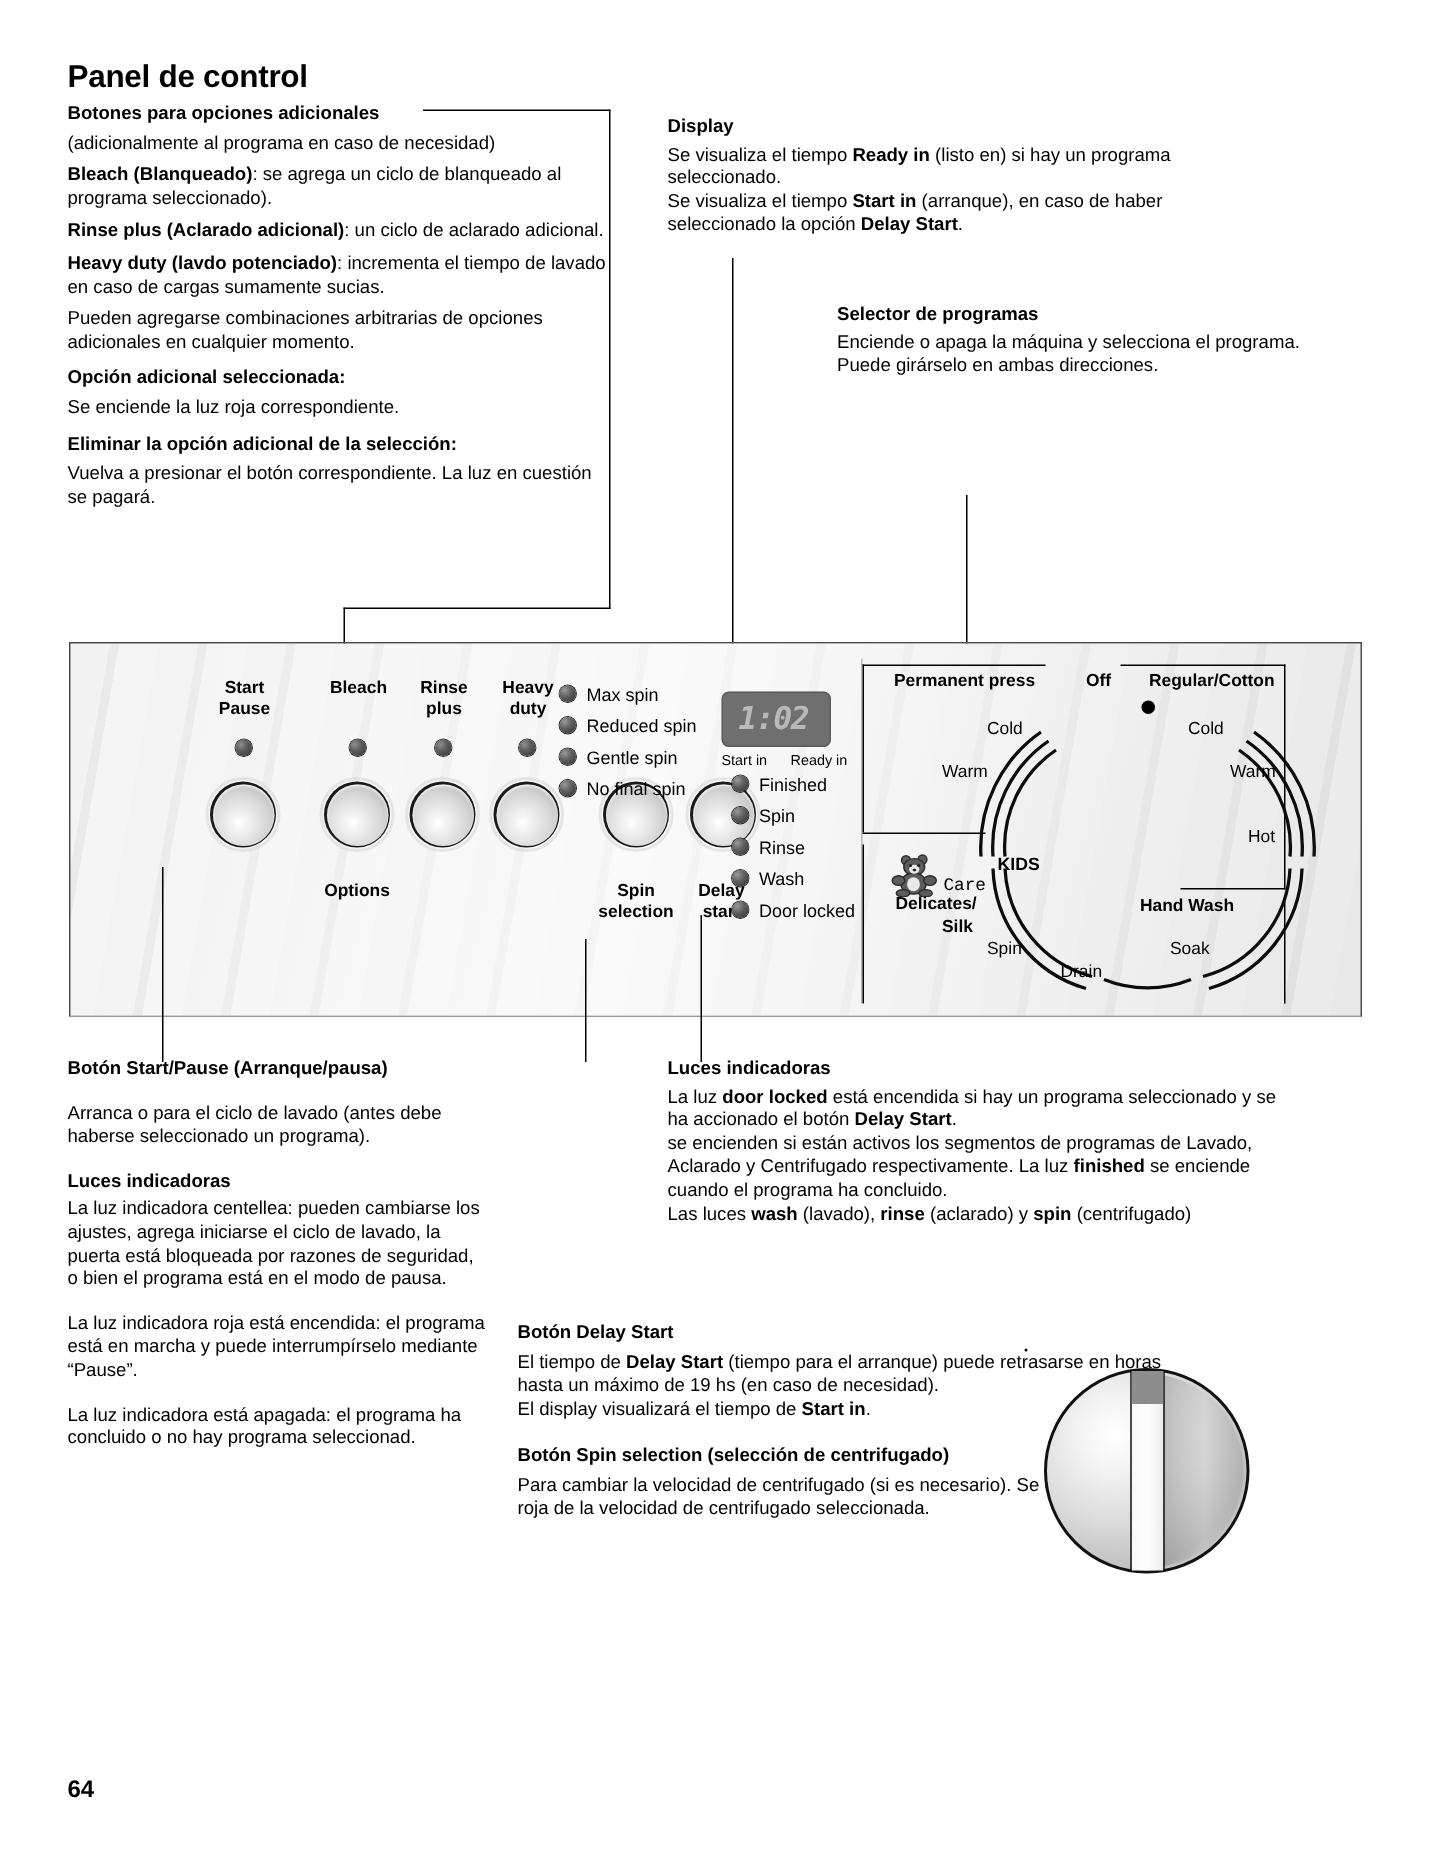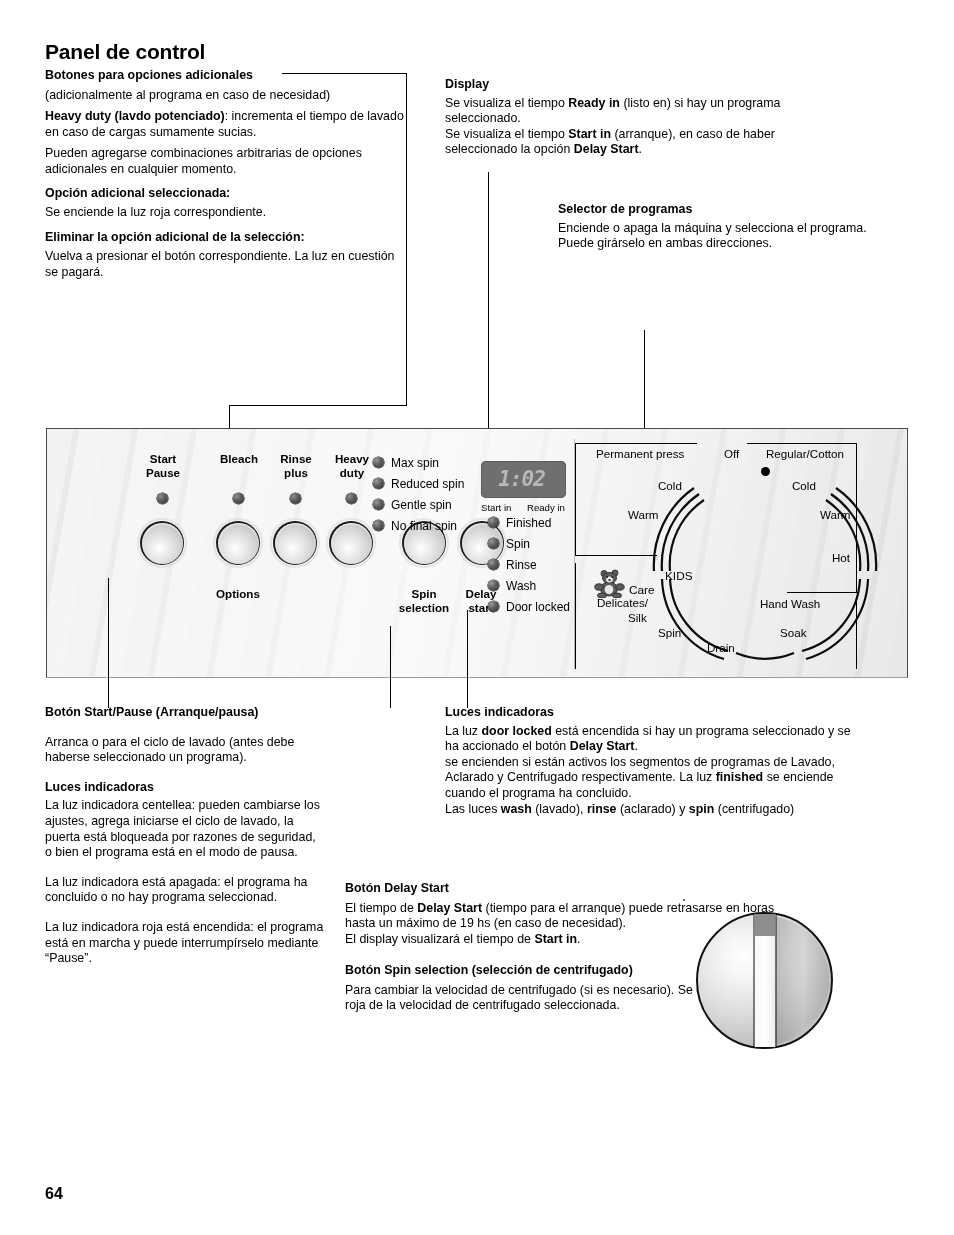--- a/index.html
+++ b/index.html
@@ -76,21 +76,21 @@
   .optrow { position:absolute; font-size:12px; z-index:3; white-space:nowrap;}
   .optrow .dot{
     display:inline-block; width:11px; height:11px; border-radius:50%;
     background: radial-gradient(circle at 32% 28%, #9a9a9a 0%, #5f5f5f 42%, #2d2d2d 100%);
     box-shadow:0 0 0 .6px #1f1f1f;
     vertical-align:-1px; margin-right:7px;
   }
 
   
   #lcd {
-    position:absolute; left:481px; top:461px; width:85px; height:37px;
+    position:absolute; left:481px; top:461px; width:73px; height:37px;
     background:#6f6f6f; border-radius:5px; z-index:4;
     box-shadow: inset 0 0 0 1px #5c5c5c;
   }
   #lcd .val{
     position:absolute; left:0; right:4px; top:6px; text-align:center;
     font-family:"DejaVu Sans Mono", monospace;
     font-size:21px; font-weight:bold; font-style:italic;
     color:#b8b8b8; letter-spacing:-1px;
   }
   .lcdcap { position:absolute; font-size:9.6px; z-index:4; }
@@ -114,40 +114,42 @@
     background:linear-gradient(90deg,#f8f8f8,#ffffff 50%,#ececec);
     border-left:1.6px solid #111; border-right:1.6px solid #111;
   }
   #dial .pointer::before{
     content:""; position:absolute; left:0; right:0; top:0; height:22px;
     background:#8d8d8d;
   }
   .arc{ position:absolute; border:1.4px solid #0c0c0c; border-radius:50%; z-index:2;}
 
   .dlabel{ position:absolute; font-size:11.6px; z-index:4; white-space:nowrap;}
-  .dlabel.bold{ font-weight:normal;padding-left:16px; }
+  .dlabel.bold{ font-weight:bold;padding-left:16px; }
   .bracket{ position:absolute; border-color:#000; z-index:2; }
 
   .offdot{
     position:absolute; width:9px; height:9px; border-radius:50%; background:#000; z-index:4;
   }
 
   
   .bear { position:absolute; z-index:4; }
 
   .pagenum{ position:absolute; left:45px; top:1185px; font-size:16px; font-weight:bold;}
 </style>
 </head>
 <body>
 
 <h1 class="title">Panel de control</h1>
 
 <div class="txtblock" style="left:45px; top:68px; width:365px;">
   <p class="hd">Botones para opciones adicionales</p>
   <p style="margin-top:4px;">(adicionalmente al programa en caso de necesidad)</p>
+  <p style="margin-top:6px;"><b>Bleach (Blanqueado)</b><span>: se agrega un ciclo de blanqueado al programa seleccionado).</span></p>
+  <p style="margin-top:6px;"><b>Rinse plus (Aclarado adicional)</b><span>: un ciclo de aclarado adicional.</span></p>
   <p style="margin-top:6px;"><b>Heavy duty (lavdo potenciado)</b><span>: incrementa el tiempo de lavado en caso de cargas sumamente sucias.</span></p>
   <p style="margin-top:6px;">Pueden agregarse combinaciones arbitrarias de opciones adicionales en cualquier momento.</p>
   <p class="hd" style="margin-top:8px;">Opción adicional seleccionada:</p>
   <p style="margin-top:4px;">Se enciende la luz roja correspondiente.</p>
   <p class="hd" style="margin-top:9px;">Eliminar la opción adicional de la selección:</p>
   <p style="margin-top:4px;">Vuelva a presionar el botón correspondiente. La luz en cuestión se pagará.</p>
 </div>
 
 <div class="hline" style="left:282px; top:73px; width:125px;"></div>
 <div class="vline" style="left:406px; top:73px; height:333px;"></div>
@@ -272,21 +274,21 @@
   <div class="dlabel" style="left:581px; top:79px;">Warm</div>
   <div class="dlabel" style="left:745px; top:50px;">Cold</div>
   <div class="dlabel" style="left:773px; top:79px;">Warm</div>
   <div class="dlabel" style="left:785px; top:122px;text-align:center;">Hot</div>
 
   <div class="dlabel" style="left:611px; top:197px;">Spin</div>
   <div class="dlabel" style="left:660px; top:212px;">Drain</div>
   <div class="dlabel" style="left:733px; top:197px;">Soak</div>
 
   <div class="dlabel bold" style="left:582px; top:140px; font-size:11.8px;margin-left:20px;">KIDS</div>
-  <div class="dlabel" style="left:582px; top:154px; font-size:11.8px;">Care</div>
+  <div class="dlabel" style="left:582px; top:154px; font-size:11.8px;font-family:Liberation Mono, monospace;">Care</div>
 
   <svg class="bear" width="34" height="30" viewBox="0 0 34 30" style="left:546px; top:139px;">
     <g fill="#5c5c5c" stroke="#2b2b2b" stroke-width="0.9">
       <circle cx="11" cy="5.5" r="3"></circle>
       <circle cx="22" cy="5" r="3"></circle>
       <ellipse cx="16.5" cy="10" rx="7" ry="5.6"></ellipse>
       <ellipse cx="16" cy="21" rx="8.5" ry="7"></ellipse>
       <ellipse cx="6" cy="19" rx="4.2" ry="3.2"></ellipse>
       <ellipse cx="27" cy="19" rx="4.2" ry="3.2"></ellipse>
       <ellipse cx="9" cy="27.5" rx="4.5" ry="2.4"></ellipse>
@@ -316,22 +318,22 @@
 
 <div class="vline" style="left:108px; top:578px; height:130px;"></div>
 <div class="vline" style="left:390px; top:626px; height:82px;"></div>
 <div class="vline" style="left:467px; top:610px; height:98px;"></div>
 
 <div class="txtblock" style="left:45px; top:705px; width:280px;">
   <p class="hd">Botón Start/Pause (Arranque/pausa)</p>
   <p style="margin-top:14px;">Arranca o para el ciclo de lavado (antes debe haberse seleccionado un programa).</p>
   <p class="hd" style="margin-top:14px;">Luces indicadoras</p>
   <p style="margin-top:3px;">La luz indicadora centellea: pueden cambiarse los ajustes, agrega iniciarse el ciclo de lavado, la puerta está bloqueada por razones de seguridad, o bien el programa está en el modo de pausa.</p>
+  <p style="margin-top:14px;">La luz indicadora roja está encendida: el programa está en marcha y puede interrumpírselo mediante “Pause”.</p>
   <p style="margin-top:14px;">La luz indicadora está apagada: el programa ha concluido o no hay programa seleccionad.</p>
-  <p style="margin-top:14px;">La luz indicadora roja está encendida: el programa está en marcha y puede interrumpírselo mediante “Pause”.</p>
 </div>
 
 <div class="txtblock" style="left:445px; top:705px; width:420px;">
   <p class="hd">Luces indicadoras</p>
   <p style="margin-top:3px;"><span>La luz </span><b>door locked</b><span> está encendida si hay un programa seleccionado y se ha accionado el botón </span><b>Delay Start</b><span>.</span></p>
   <p><span>se encienden si están activos los segmentos de programas de Lavado, Aclarado y Centrifugado respectivamente. La luz </span><b>finished</b><span> se enciende cuando el programa ha concluido.</span></p>
   <p><span>Las luces </span><b>wash</b><span> (lavado), </span><b>rinse</b><span> (aclarado) y </span><b>spin</b><span> (centrifugado)</span></p>
 </div>
 
 <div class="txtblock" style="left:345px; top:881px; width:440px;">

